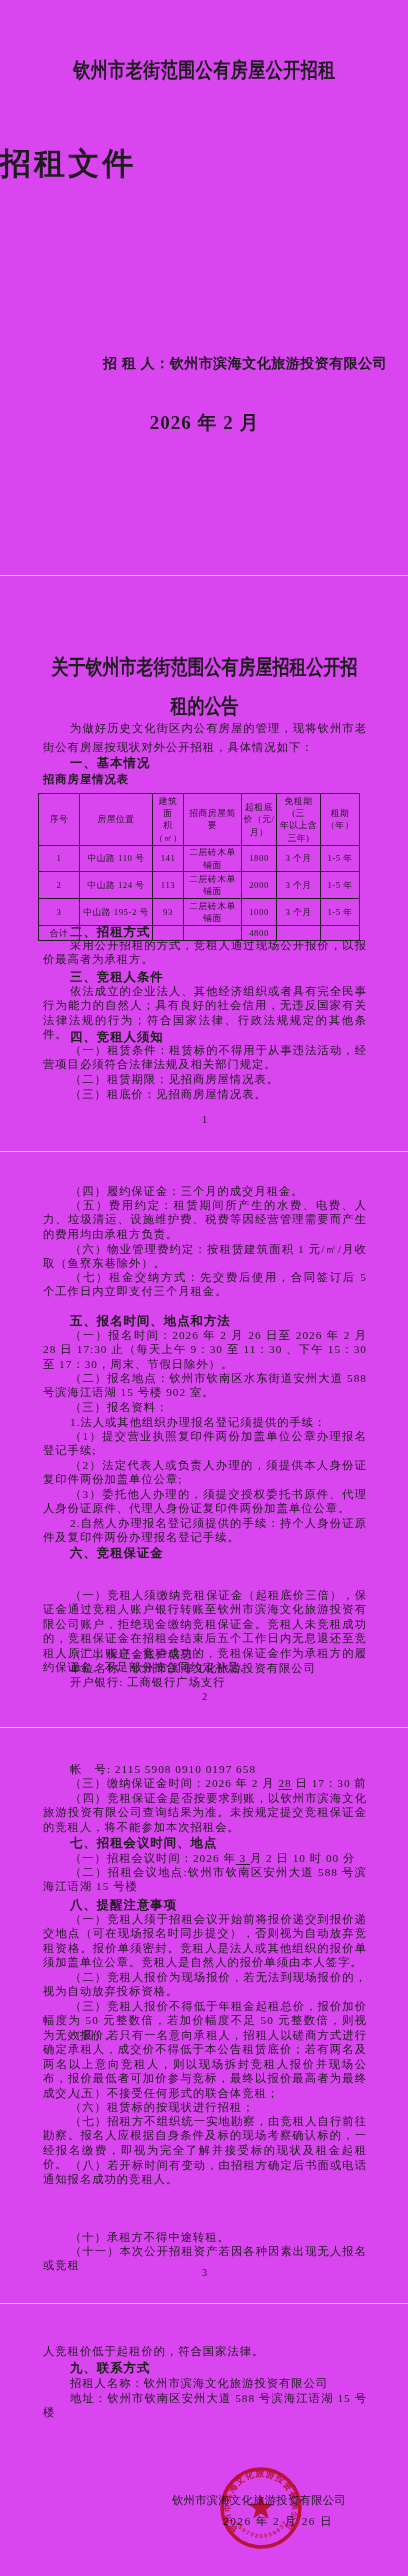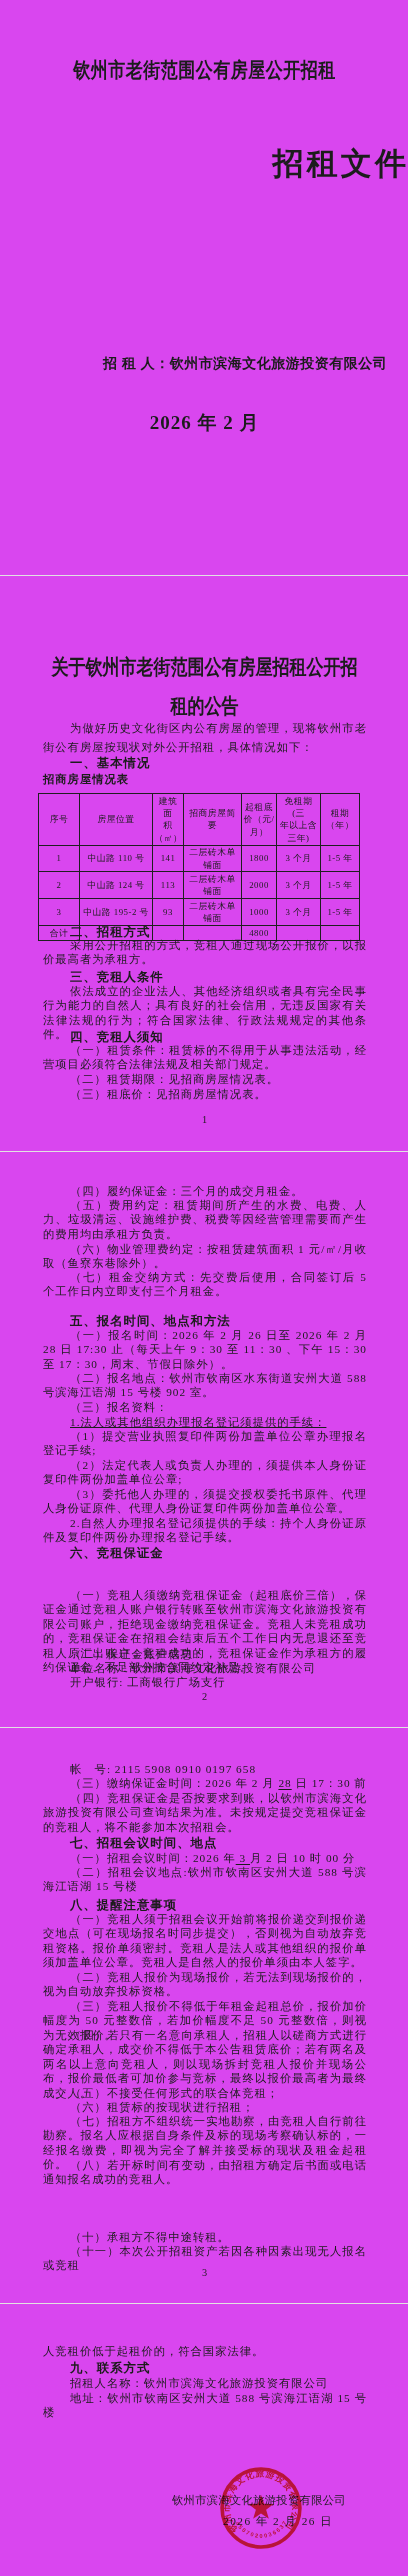--- a/index.html
+++ b/index.html
@@ -13,21 +13,21 @@
   .page:last-child{border-bottom:none;}
   .abs{position:absolute;}
   
   .cover-title{
     left:0;width:409px;text-align:center;
     font-family:"Liberation Sans","DejaVu Sans",sans-serif;font-weight:bold;
     font-size:17px;letter-spacing:0.5px;transform:scaleY(1.22);transform-origin:center top;
     white-space:nowrap;
   }
   .doc-title{
-    left:0;width:409px;text-align:right;
+    left:0;width:409px;text-align:left;
     font-weight:900;font-size:31px;letter-spacing:3.1px;
   }
   .lessor{font-family:"Liberation Sans","DejaVu Sans",sans-serif;font-weight:700;font-size:14px;letter-spacing:0.5px;white-space:nowrap;}
   .cover-date{left:0;width:409px;text-align:center;font-weight:700;font-size:19px;letter-spacing:1px;}
   
   .notice-title{
     left:0;width:409px;text-align:center;
     font-family:"Liberation Sans","DejaVu Sans",sans-serif;font-weight:bold;
     font-size:17px;line-height:32px;letter-spacing:0px;
     transform:scaleY(1.22);transform-origin:center top;
@@ -158,21 +158,21 @@
 
   <section class="page" style="height:576px;">
     <div class="abs p ind" style="top:32px;">（四）履约保证金：三个月的成交月租金。</div>
     <div class="abs p ind" style="top:46px;">（五）费用约定：租赁期间所产生的水费、电费、人力、垃圾清运、设施维护费、税费等因经营管理需要而产生的费用均由承租方负责。</div>
     <div class="abs p ind" style="top:90px;">（六）物业管理费约定：按租赁建筑面积 1 元/㎡/月收取（鱼寮东巷除外）。</div>
     <div class="abs p ind" style="top:118px;">（七）租金交纳方式：先交费后使用，合同签订后 5 个工作日内立即支付三个月租金。</div>
     <div class="abs h" style="top:161px;left:70px;">五、报名时间、地点和方法</div>
     <div class="abs p ind" style="top:176px;">（一）报名时间：2026 年 2 月 26 日至 2026 年 2 月 28 日 17:30 止（每天上午 9：30 至 11：30 、下午 15：30 至 17：30，周末、节假日除外）。</div>
     <div class="abs p ind" style="top:219px;">（二）报名地点：钦州市钦南区水东街道安州大道 588 号滨海江语湖 15 号楼 902 室。</div>
     <div class="abs p ind" style="top:248px;">（三）报名资料：</div>
-    <div class="abs p ind" style="top:263px;text-decoration:underline;">1.法人或其他组织办理报名登记须提供的手续：</div>
+    <div class="abs p ind" style="top:263px;">1.法人或其他组织办理报名登记须提供的手续：</div>
     <div class="abs p ind" style="top:277px;">（1）提交营业执照复印件两份加盖单位公章办理报名登记手续;</div>
     <div class="abs p ind" style="top:306px;">（2）法定代表人或负责人办理的，须提供本人身份证复印件两份加盖单位公章;</div>
     <div class="abs p ind" style="top:335px;">（3）委托他人办理的，须提交授权委托书原件、代理人身份证原件、代理人身份证复印件两份加盖单位公章。</div>
     <div class="abs p ind" style="top:364px;">2.自然人办理报名登记须提供的手续：持个人身份证原件及复印件两份办理报名登记手续。</div>
     <div class="abs h" style="top:393px;left:70px;">六、竞租保证金</div>
     <div class="abs p ind" style="top:408px;margin-top:28px;">（一）竞租人须缴纳竞租保证金（起租底价三倍），保证金通过竞租人账户银行转账至钦州市滨海文化旅游投资有限公司账户，拒绝现金缴纳竞租保证金。竞租人未竞租成功的，竞租保证金在招租会结束后五个工作日内无息退还至竞租人原汇出账户；竞租成功的，竞租保证金作为承租方的履约保证金、不足部分按合同约定补足。</div>
     <div class="abs p ind" style="top:495px;">（二）保证金账户信息：</div>
     <div class="abs p ind" style="top:509px;">单位名称：钦州市滨海文化旅游投资有限公司</div>
     <div class="abs p ind" style="top:523px;">开户银行: 工商银行广场支行</div>
     <div class="abs pageno" style="top:539px;">2</div>

